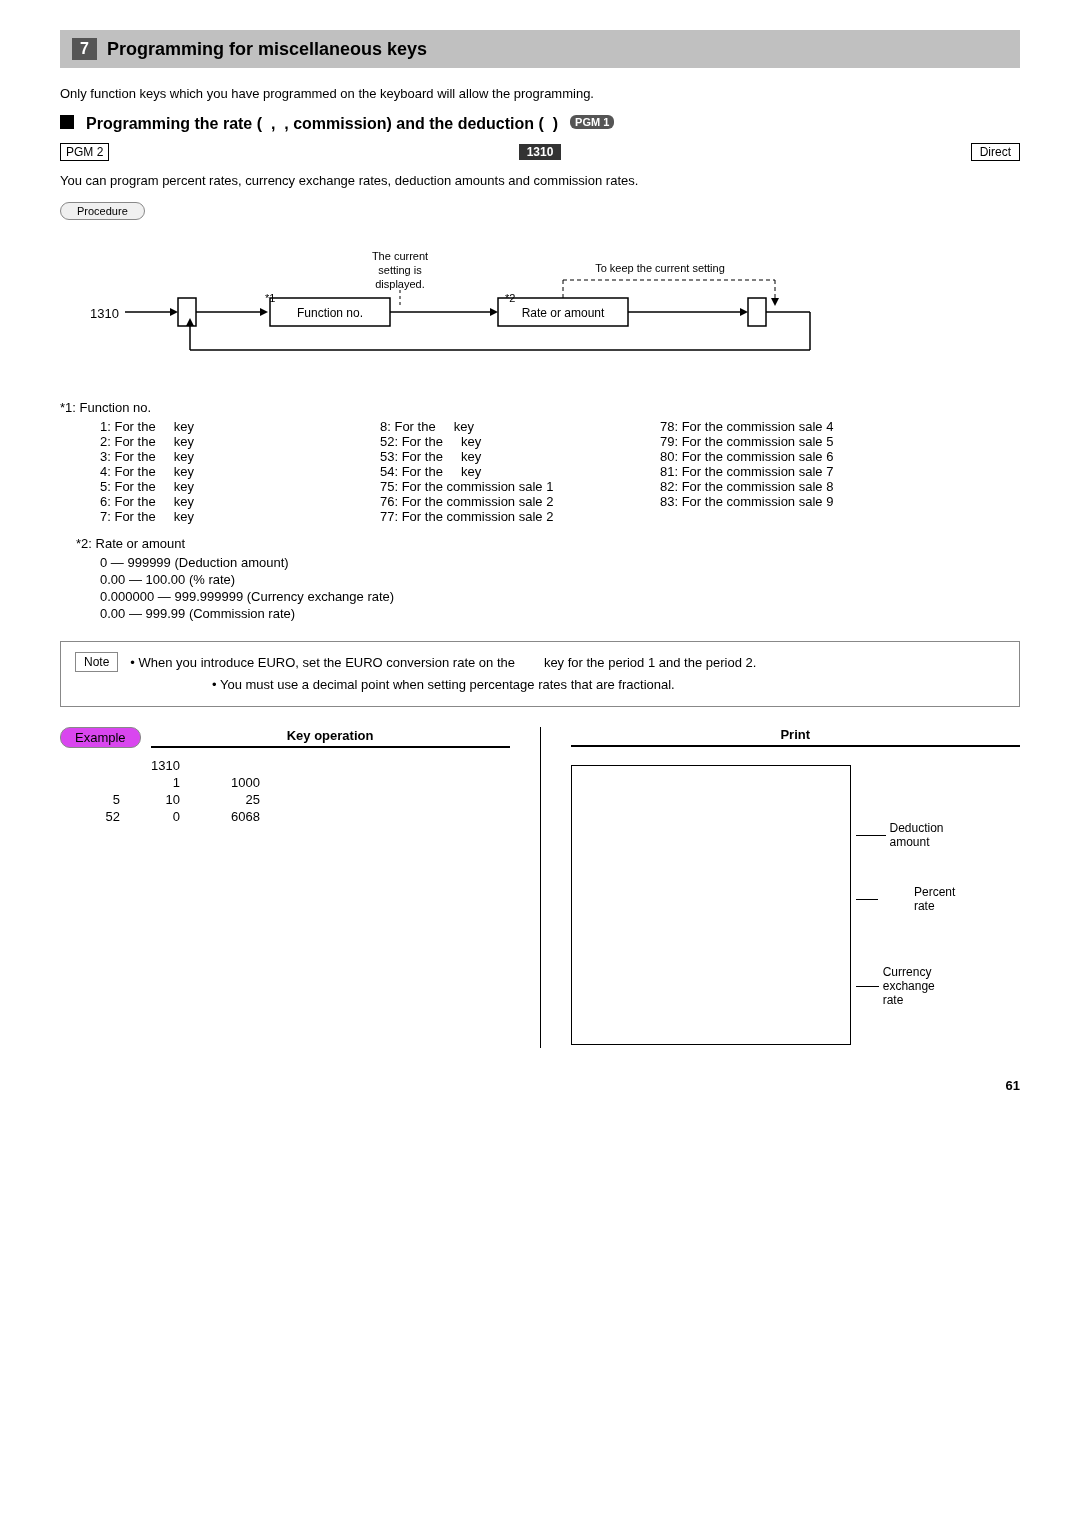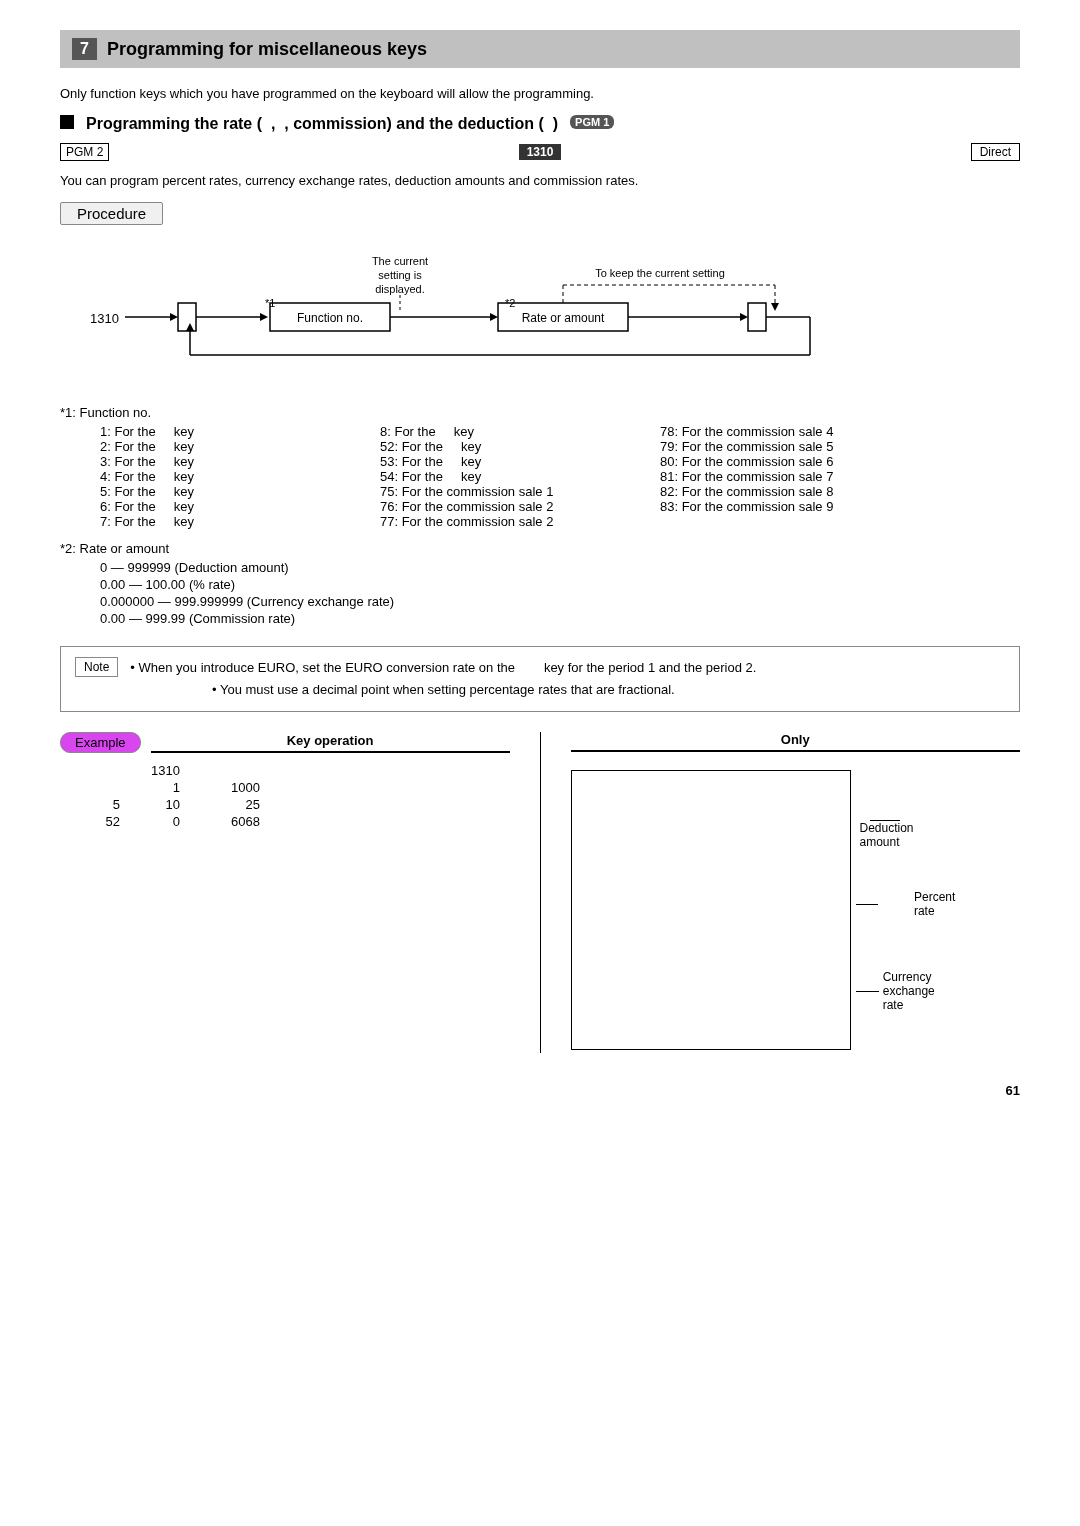--- a/index.html
+++ b/index.html
@@ -90,23 +90,23 @@
 
     .intro-text {
       margin-bottom: 14px;
       font-size: 13px;
     }
 
     
     .procedure-box {
       display: inline-block;
       border: 1px solid #888;
-      border-radius: 2px;
+      border-radius: 10px;
       padding: 2px 16px;
-      font-size: 15px;
+      font-size: 11px;
       margin-bottom: 20px;
       background: #f0f0f0;
     }
 
     
     .flow-diagram {
       position: relative;
       margin: 0 0 30px 0;
       height: 130px;
     }
@@ -317,21 +317,21 @@
     <div>
       <div class="fn-row">78: For the commission sale 4</div>
       <div class="fn-row">79: For the commission sale 5</div>
       <div class="fn-row">80: For the commission sale 6</div>
       <div class="fn-row">81: For the commission sale 7</div>
       <div class="fn-row">82: For the commission sale 8</div>
       <div class="fn-row">83: For the commission sale 9</div>
     </div>
   </div>
 
-  <p class="note-item" style="margin-top:12px;">*2:  Rate or amount</p>
+  <p class="note-item" style="margin-top:12px;margin-left:16px;">*2:  Rate or amount</p>
   <ul class="note-list">
     <li>0 — 999999 (Deduction amount)</li>
     <li>0.00 — 100.00 (% rate)</li>
     <li>0.000000 — 999.999999 (Currency exchange rate)</li>
     <li>0.00 — 999.99 (Commission rate)</li>
   </ul>
 </div>
 
 
 <div class="note-box">
@@ -369,25 +369,25 @@
       </div>
       <div class="key-op-row">
         <span>52</span>
         <span>0</span>
         <span>6068</span>
       </div>
     </div>
   </div>
 
   <div style="flex:1; padding-left:30px;">
-    <div style="border-bottom:2px solid #000; padding-bottom:3px; text-align:center; font-weight:bold; font-size:13px; margin-bottom:8px;">Only</div>
+    <div style="border-bottom:2px solid #000; padding-bottom:3px; text-align:center; font-weight:bold; font-size:13px; margin-bottom:8px;">Print</div>
     <div style="position:relative; display:inline-block;">
       <div class="print-box"></div>
       
-      <div style="position:absolute; top:60px; left:285px; font-size:12px; display:flex; align-items:center;flex-direction:column;">
+      <div style="position:absolute; top:66px; left:285px; font-size:12px; display:flex; align-items:center;">
         <span style="display:inline-block;width:30px;height:1px;background:#000;"></span>
         <span style="margin-left:4px;">Deduction<br>amount</span>
       </div>
       <div style="position:absolute; top:130px; left:285px; font-size:12px; display:flex; align-items:center;gap:32px;">
         <span style="display:inline-block;width:30px;height:1px;background:#000;"></span>
         <span style="margin-left:4px;">Percent rate</span>
       </div>
       <div style="position:absolute; top:210px; left:285px; font-size:12px; display:flex; align-items:center;">
         <span style="display:inline-block;width:30px;height:1px;background:#000;"></span>
         <span style="margin-left:4px;">Currency<br>exchange rate</span>

